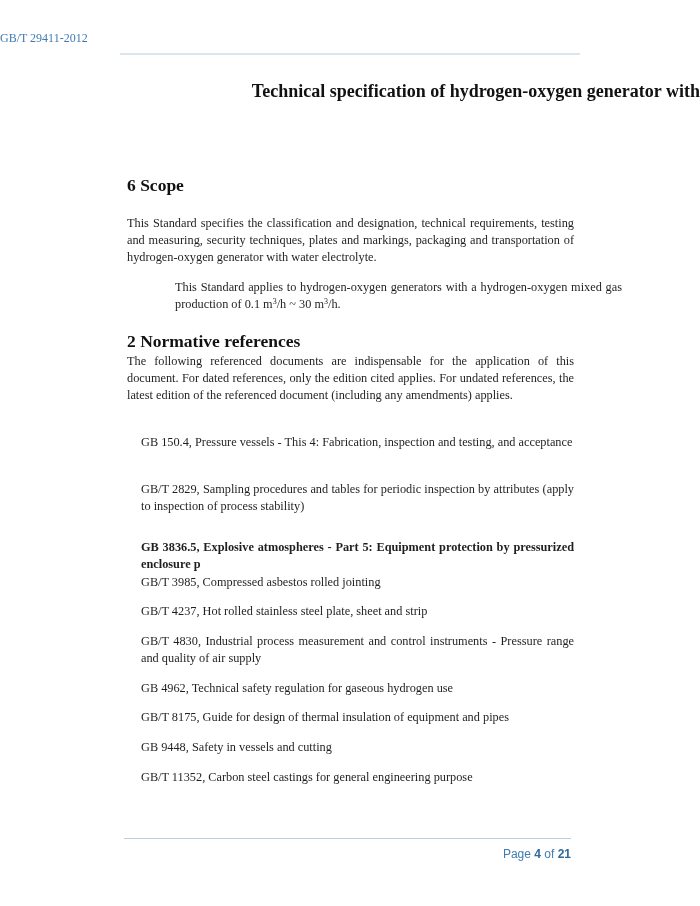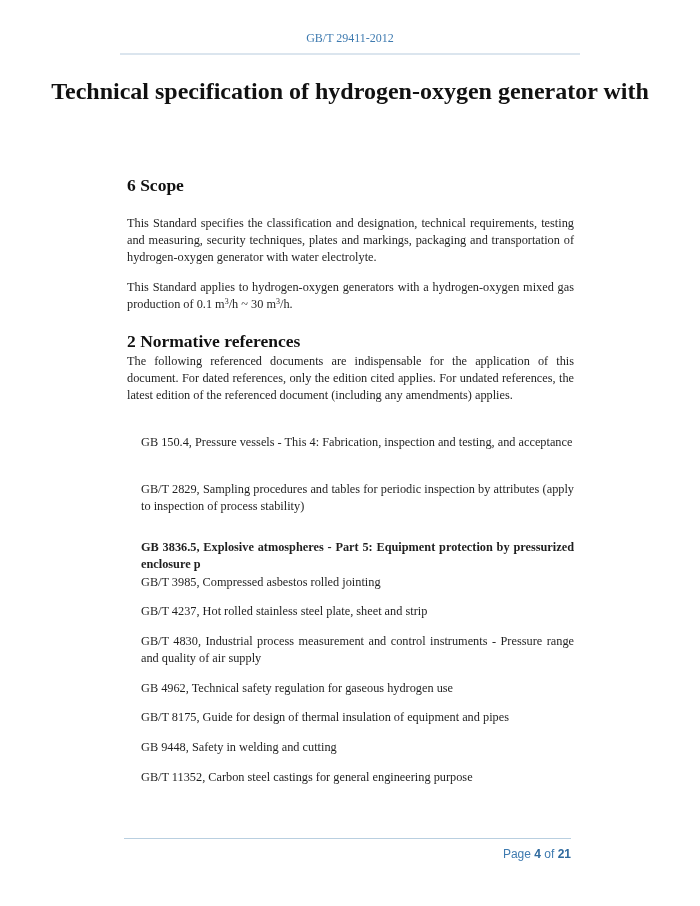--- a/index.html
+++ b/index.html
@@ -1,31 +1,31 @@
 <!DOCTYPE html>
 <html><head>
   <meta charset="utf-8">
   <style>
     * { margin: 0; padding: 0; box-sizing: border-box; }
     html, body { width: 700px; height: 906px; background: #ffffff; overflow: hidden; }
     body { position: relative; font-family: "Liberation Serif", "DejaVu Serif", serif; color: #1a1a1a; }
 
     .page-header {
       position: absolute; top: 31px; left: 0; width: 700px;
-      text-align: center; font-size: 12px; color: #3f7bb0;
+      font-size: 12px; color: #3f7bb0;
       font-family: "Liberation Serif", serif;
     }
     .header-rule {
       position: absolute; top: 53px; left: 120px; width: 460px; height: 2px;
       background: #dbe5ee;
     }
 
     .doc-title {
       position: absolute; top: 74px; left: 0; width: 700px;
-      text-align: center; font-weight: bold; font-size: 24px; line-height: 34px;
+      text-align: right; font-weight: bold; font-size: 18px; line-height: 34px;
       color: #111;
     }
     .h1 {
       position: absolute; left: 127px; font-weight: bold; font-size: 17.5px; color: #111;
     }
     .para {
       position: absolute; left: 127px; width: 447px;
       font-size: 12.3px; line-height: 17px; text-align: justify; color: #1f1f1f;
     }
     .ref {
@@ -52,35 +52,35 @@
 
 <div class="page-header">GB/T 29411-2012</div>
 <div class="header-rule"></div>
 
 <div class="doc-title">
   <div>Technical specification of hydrogen-oxygen generator with</div>
 </div>
 
 <div class="h1" style="top:175px;">6 Scope</div>
 <p class="para" style="top:215px;">This Standard specifies the classification and designation, technical requirements, testing and measuring, security techniques, plates and markings, packaging and transportation of hydrogen-oxygen generator with water electrolyte.</p>
-<p class="para" style="top:279px;"><span>This Standard applies to hydrogen-oxygen generators with a hydrogen-oxygen mixed gas production of 0.1 m</span><sup>3</sup><span>/h ~ 30 m</span><sup>3</sup><span>/h.</span></p>
+<p class="para" style="top:279px;margin-left:48px;"><span>This Standard applies to hydrogen-oxygen generators with a hydrogen-oxygen mixed gas production of 0.1 m</span><sup>3</sup><span>/h ~ 30 m</span><sup>3</sup><span>/h.</span></p>
 
 <div class="h1" style="top:331px;">2 Normative references</div>
 <p class="para" style="top:353px;">The following referenced documents are indispensable for the application of this document. For dated references, only the edition cited applies. For undated references, the latest edition of the referenced document (including any amendments) applies.</p>
 
 <div>
   <p class="ref" style="top:434px;">GB 150.4, Pressure vessels - This 4: Fabrication, inspection and testing, and acceptance</p>
   <p class="ref" style="top:481px;">GB/T 2829, Sampling procedures and tables for periodic inspection by attributes (apply to inspection of process stability)</p>
   <p class="ref" style="top:539px;font-weight:bold;">GB 3836.5, Explosive atmospheres - Part 5: Equipment protection by pressurized enclosure p</p>
   <p class="ref" style="top:574px;">GB/T 3985, Compressed asbestos rolled jointing</p>
   <p class="ref" style="top:603px;">GB/T 4237, Hot rolled stainless steel plate, sheet and strip</p>
   <p class="ref" style="top:633px;">GB/T 4830, Industrial process measurement and control instruments - Pressure range and quality of air supply</p>
   <p class="ref" style="top:680px;">GB 4962, Technical safety regulation for gaseous hydrogen use</p>
   <p class="ref" style="top:709px;">GB/T 8175, Guide for design of thermal insulation of equipment and pipes</p>
-  <p class="ref" style="top:739px;">GB 9448, Safety in welding and cutting</p>
+  <p class="ref" style="top:739px;">GB 9448, Safety in vessels and cutting</p>
   <p class="ref" style="top:769px;">GB/T 11352, Carbon steel castings for general engineering purpose</p>
 </div>
 
 <div class="footer-rule"></div>
 <div class="footer">
   <div class="footer-right">
     <span>Page</span>
     <b>4</b>
     <span>of</span>
     <b>21</b>

